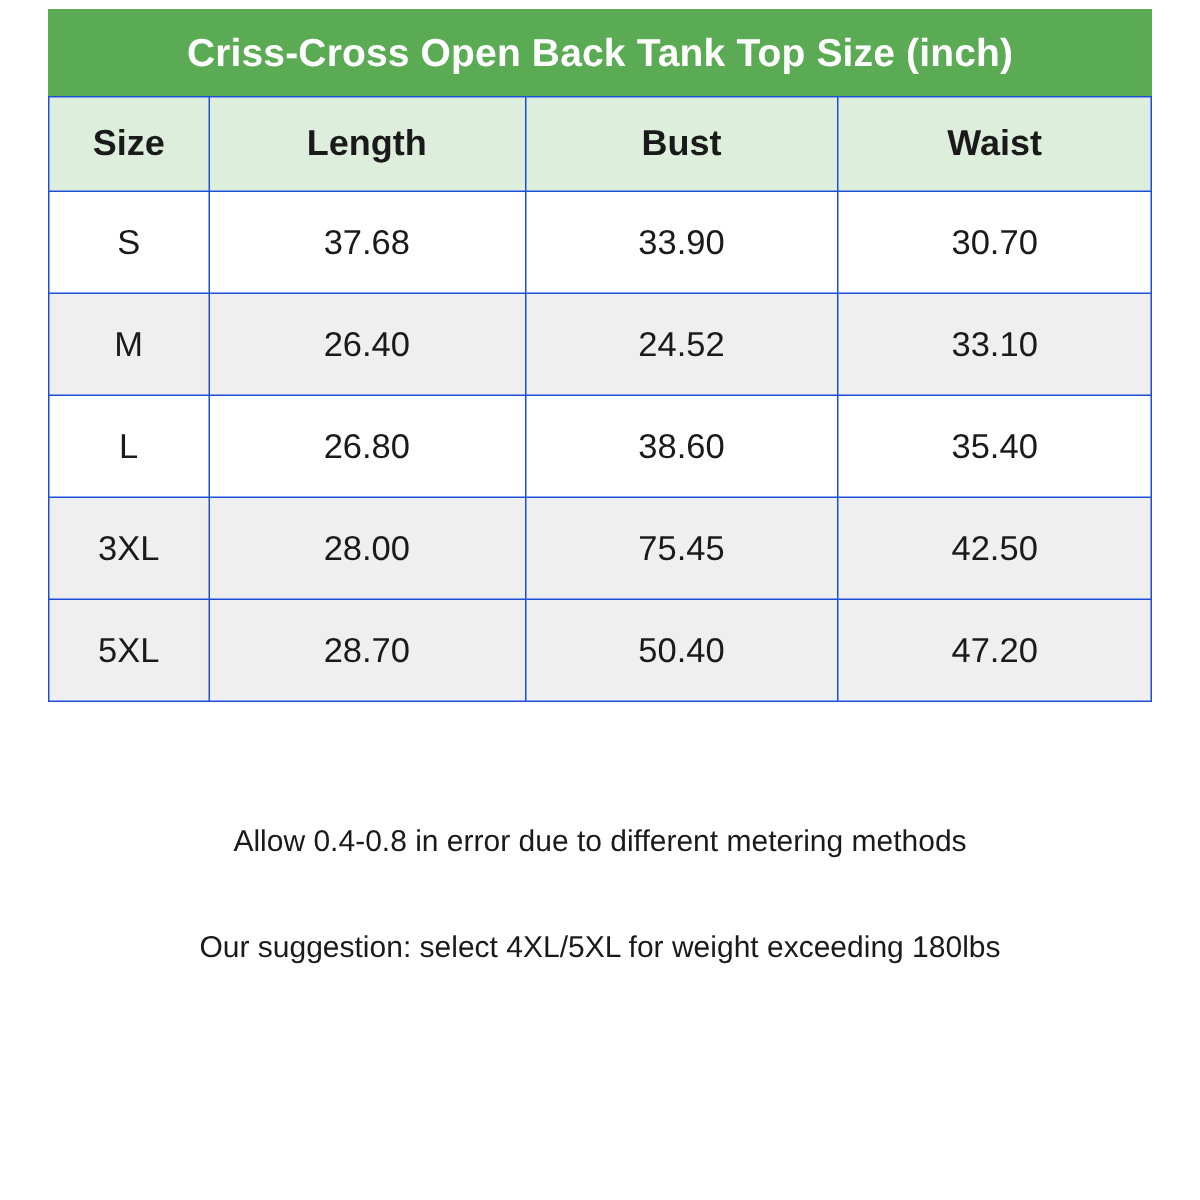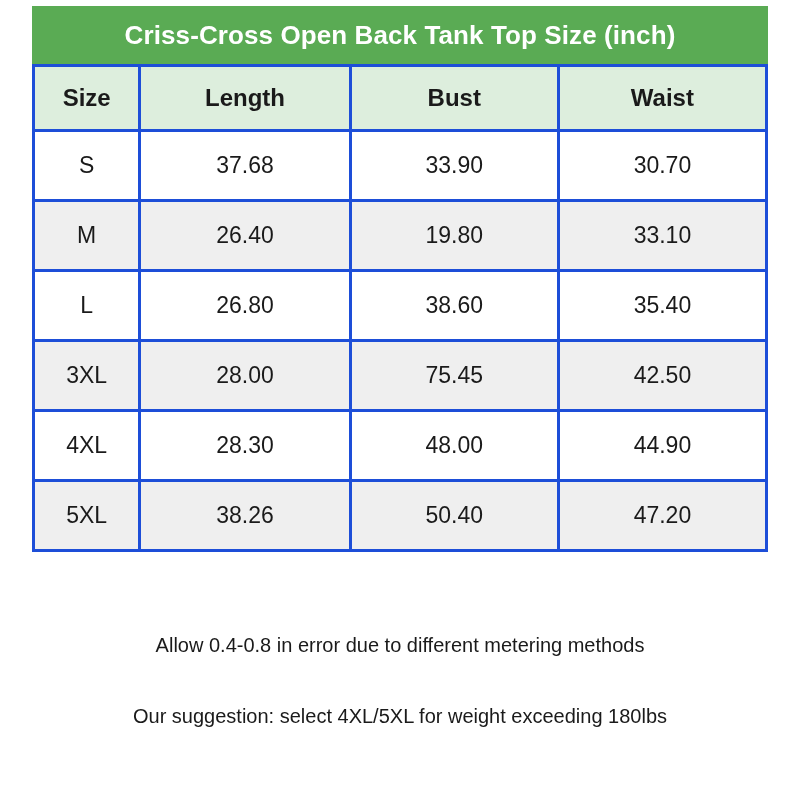--- a/index.html
+++ b/index.html
@@ -35,21 +35,21 @@
     font-weight: bold;
     letter-spacing: 0.1px;
   }
   table.size-table {
     width: 100%;
     border-collapse: collapse;
     table-layout: fixed;
   }
   table.size-table th,
   table.size-table td {
-    border: 3px solid #1d4ed8;
+    border: 1px solid #1d4ed8;
     text-align: center;
     font-size: 23px;
     color: #1a1a1a;
     height: 67px;
     padding: 0;
   }
   table.size-table thead th {
     background: #ddeedd;
     font-weight: bold;
     font-size: 24px;
@@ -111,44 +111,38 @@
     <tbody>
       <tr class="odd">
         <td>S</td>
         <td>37.68</td>
         <td>33.90</td>
         <td>30.70</td>
       </tr>
       <tr class="even">
         <td>M</td>
         <td>26.40</td>
-        <td>19.80</td>
+        <td>24.52</td>
         <td>33.10</td>
       </tr>
       <tr class="odd">
         <td>L</td>
         <td>26.80</td>
         <td>38.60</td>
         <td>35.40</td>
       </tr>
       <tr class="even">
         <td>3XL</td>
         <td>28.00</td>
         <td>75.45</td>
         <td>42.50</td>
       </tr>
-      <tr class="odd">
-        <td>4XL</td>
-        <td>28.30</td>
-        <td>48.00</td>
-        <td>44.90</td>
-      </tr>
       <tr class="even">
         <td>5XL</td>
-        <td>38.26</td>
+        <td>28.70</td>
         <td>50.40</td>
         <td>47.20</td>
       </tr>
     </tbody>
   </table>
 
   <div class="notes">
     <div class="note-line">Allow 0.4-0.8 in error due to different metering methods</div>
     <div class="note-line">
       <span class="strong">Our suggestion</span><span>: select 4XL/5XL for weight exceeding 180lbs</span>

